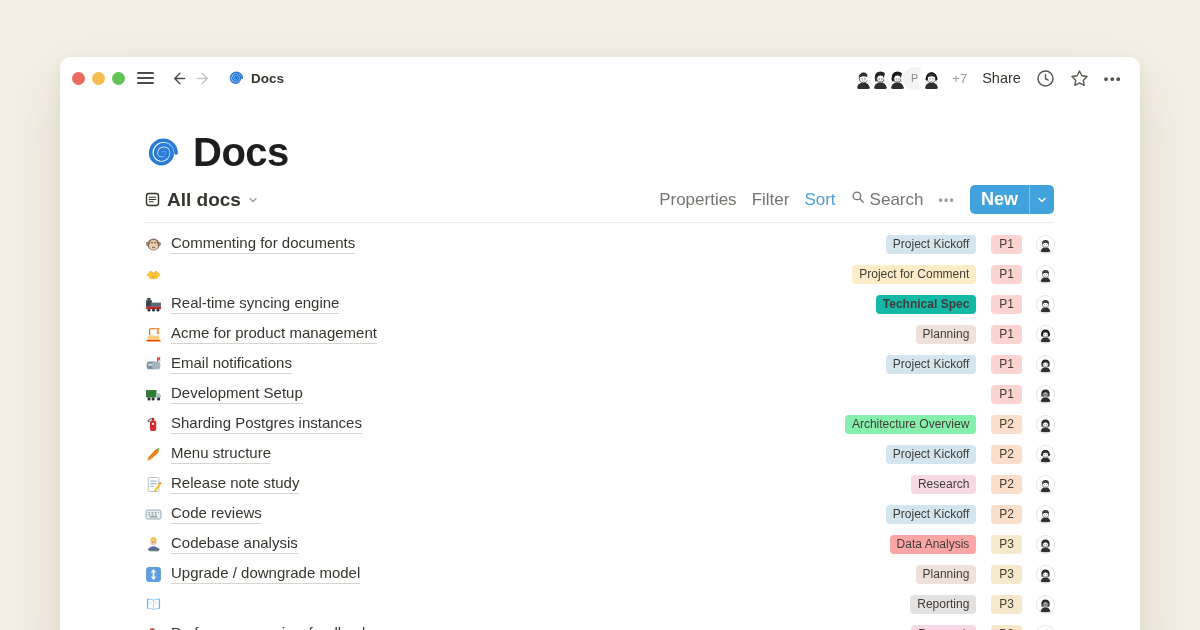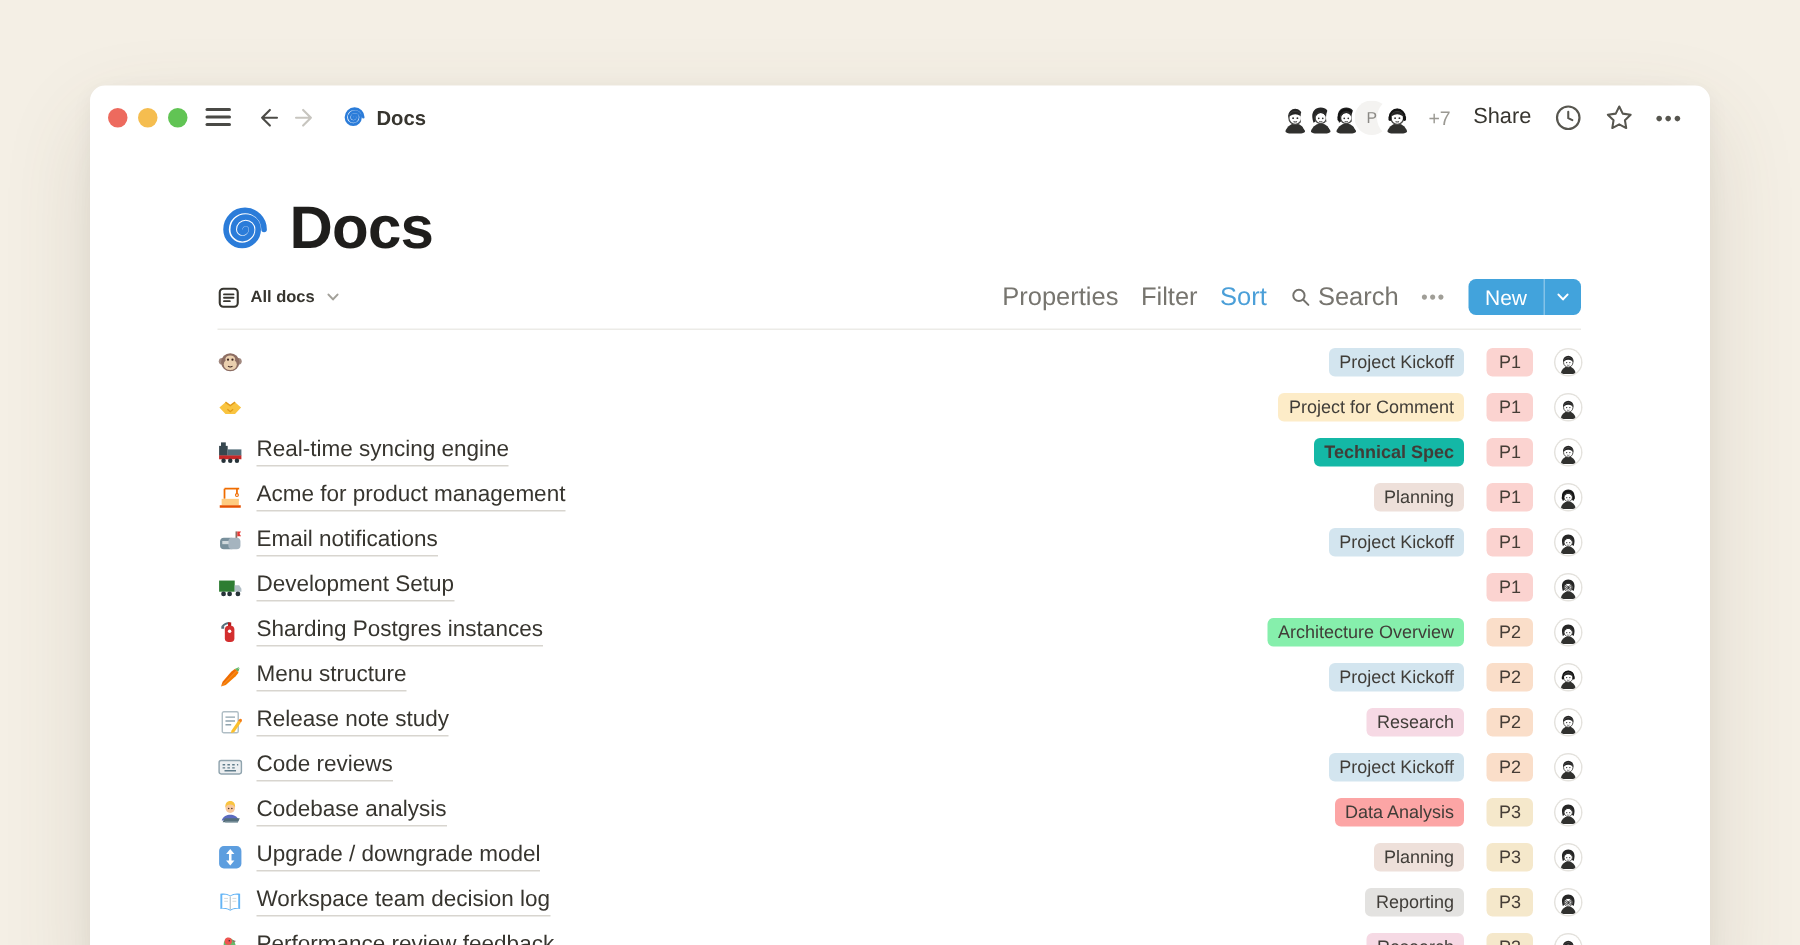--- a/index.html
+++ b/index.html
@@ -37,31 +37,31 @@
   .share{font-size:14.5px;color:#37352f;cursor:pointer;}
   .tb-icon{width:19px;height:19px;display:inline-flex;cursor:pointer;}
   .tb-icon svg{width:100%;height:100%;}
   .more-dots{font-size:13px;letter-spacing:1.5px;color:#57564f;cursor:pointer;font-weight:700;}
   
   .content{padding:0 86px 0 85px;}
   .page-head{display:flex;align-items:center;gap:13px;margin-top:30px;}
   .page-head .logo{width:35px;height:35px;display:inline-flex;}
   .page-head h1{margin:0;font-size:40px;line-height:46px;font-weight:700;color:#1f1e1c;letter-spacing:-.5px;}
   .toolbar{display:flex;align-items:center;margin-top:10px;padding-bottom:8px;border-bottom:1px solid #ecebe7;}
-  .view-switch{display:flex;align-items:center;gap:7px;font-size:11px;font-weight:700;color:#37352f;cursor:pointer;height:26px;}
+  .view-switch{display:flex;align-items:center;gap:7px;font-size:19px;font-weight:700;color:#37352f;cursor:pointer;height:26px;}
   .view-switch .ic{width:15px;height:15px;display:inline-flex;}
   .view-switch .chev{width:10px;height:10px;display:inline-flex;color:#a3a19a;}
   .toolbar-right{margin-left:auto;display:flex;align-items:center;gap:15px;}
   .t-label{font-size:17px;color:#77756f;cursor:pointer;}
   .t-label.sort{color:#4b9fd8;}
-  .t-search{display:flex;align-items:center;gap:5px;cursor:pointer;}
+  .t-search{display:flex;align-items:flex-start;gap:5px;cursor:pointer;}
   .t-search .ic{width:14px;height:14px;display:inline-flex;}
   .t-more{font-size:12px;letter-spacing:1.3px;color:#a09e97;cursor:pointer;font-weight:700;}
   .btn-new{display:flex;align-items:stretch;border-radius:5px;overflow:hidden;color:#fff;cursor:pointer;}
-  .btn-new .lbl{padding:4px 11px;font-size:14px;font-weight:400;}
+  .btn-new .lbl{padding:4px 11px;font-size:18px;font-weight:700;}
   .btn-new .chev{display:flex;align-items:center;padding:0 7px;border-left:1px solid rgba(255,255,255,.35);}
   .btn-new .chev span{width:10px;height:10px;display:inline-flex;color:#fff;}
   
   .doclist{margin-top:6px;}
   .row{display:flex;align-items:center;height:30px;cursor:pointer;}
   .row-icon{width:17px;height:17px;margin-right:9px;display:inline-flex;flex:0 0 auto;}
   .row-icon svg{width:100%;height:100%;}
   .row-title{font-size:15px;font-weight:500;color:#37352f;line-height:1.2;border-bottom:1px solid #d8d5cf;padding-bottom:1px;white-space:nowrap;}
   .row-right{margin-left:auto;display:flex;align-items:center;}
   .tag{font-size:12px;color:#403d38;padding:2.5px 7px;border-radius:4px;white-space:nowrap;}
@@ -241,20 +241,21 @@
               <circle cx="2.9" cy="7.4" r="2.1" fill="#a1887f"></circle>
               <circle cx="13.1" cy="7.4" r="2.1" fill="#a1887f"></circle>
               <circle cx="8" cy="8" r="5.7" fill="#8d6e63"></circle>
               <ellipse cx="8" cy="9.4" rx="4.1" ry="3.5" fill="#eacfae"></ellipse>
               <ellipse cx="8" cy="6" rx="3.1" ry="2.3" fill="#eacfae"></ellipse>
               <circle cx="6.6" cy="6.4" r=".7" fill="#3e2723"></circle>
               <circle cx="9.4" cy="6.4" r=".7" fill="#3e2723"></circle>
               <path d="M6.6 10.4q1.4 1.1 2.8 0" stroke="#3e2723" stroke-width=".7" fill="none"></path>
             </svg>
           </span>
+    <span class="row-title">Commenting for documents</span>
     <span class="row-right">
       <span class="tag" style="background: rgb(211, 229, 239);">Project Kickoff</span>
       <span class="pri" style="background: rgb(251, 211, 208);">P1</span>
       <span class="avatar">
               <svg viewBox="0 0 24 24">
                 <rect width="24" height="24" fill="#ffffff"></rect>
                 <path d="M5 23a7 7 0 0 1 14 0z" fill="#30302e"></path>
                 <path d="M7 10.8a5 5 0 0 1 10 0l-.3 1.2-.9-.2a4 4 0 0 0-7.6 0l-.9.2z" fill="#262626"></path>
                 <circle cx="12" cy="12.2" r="4.4" fill="#fff" stroke="#4a4a48" stroke-width=".9"></circle>
                 <path d="M7.8 10.4a4.6 4.6 0 0 1 8.4 0l-.5.4a7 7 0 0 0-7.4 0z" fill="#262626"></path>
@@ -578,21 +579,20 @@
   </div>
         <div class="row">
     <span class="row-icon">
             <svg viewBox="0 0 16 16">
               <path d="M8 3.8C6.4 2.5 3.9 2.2 1.8 2.7v9.6c2.1-.5 4.6-.2 6.2 1.1 1.6-1.3 4.1-1.6 6.2-1.1V2.7C12.1 2.2 9.6 2.5 8 3.8z" fill="#64b5f6"></path>
               <path d="M8 4.4C6.7 3.4 4.6 3.1 3 3.5v8.2c1.6-.3 3.7 0 5 1 1.3-1 3.4-1.3 5-1V3.5c-1.6-.4-3.7-.1-5 .9z" fill="#fff"></path>
               <path d="M8 4.4v8.3" stroke="#b0bec5" stroke-width=".7"></path>
               <path d="M4.2 5.6h2.4M9.4 5.6h2.4M4.2 7.4h2.4M9.4 7.4h2.4" stroke="#cfd8dc" stroke-width=".6"></path>
             </svg>
           </span>
-    <span class="row-title">Workspace team decision log</span>
     <span class="row-right">
       <span class="tag" style="background: rgb(227, 226, 224);">Reporting</span>
       <span class="pri" style="background: rgb(245, 232, 203);">P3</span>
       <span class="avatar">
               <svg viewBox="0 0 24 24">
                 <rect width="24" height="24" fill="#ffffff"></rect>
                 <path d="M5 23a7 7 0 0 1 14 0z" fill="#30302e"></path>
                 <path d="M12 4.8c-3.9 0-6.1 2.9-5.9 6.4.1 2.3.9 4.3.9 4.3l1.6-1.1c2.1 1 4.7 1 6.8 0l1.6 1.1s.8-2 .9-4.3c.2-3.5-2-6.4-5.9-6.4z" fill="#262626"></path>
                 <circle cx="12" cy="12.2" r="3.9" fill="#fff" stroke="#4a4a48" stroke-width=".9"></circle>
                 <path d="M8.7 10.6a3.8 3.8 0 0 1 6.6 0l.5-.4a4.4 4.4 0 0 0-7.6 0z" fill="#262626"></path>

